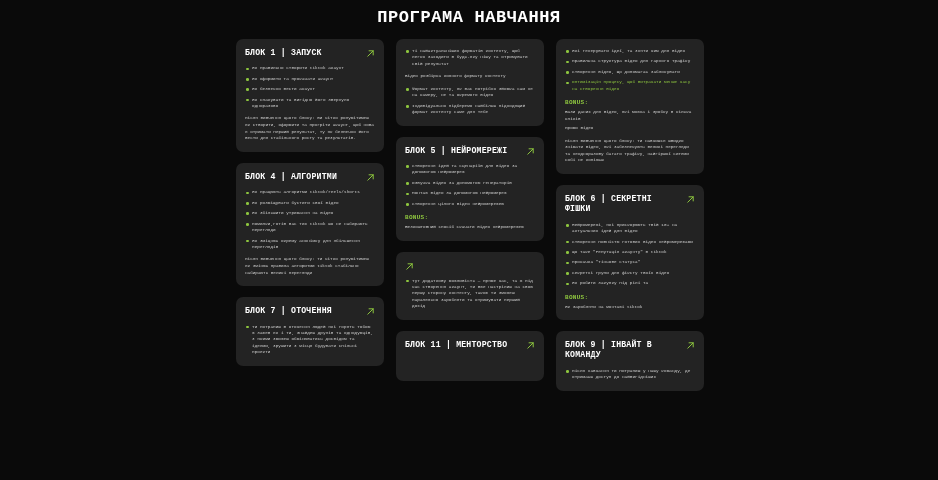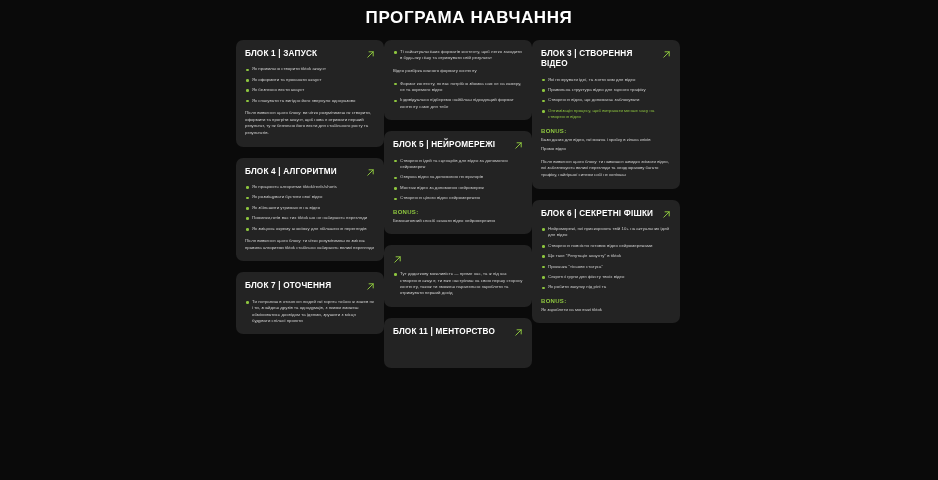--- a/index.html
+++ b/index.html
@@ -8,33 +8,35 @@
     width: 938px; height: 480px;
     background: #0a0a0a;
     font-family: "Liberation Sans", sans-serif;
     overflow: hidden;
   }
   .page {
     position: relative;
     width: 938px; height: 480px;
     background: #0a0a0a;
     overflow: hidden;
+    font-family: Liberation Mono, monospace;
   }
   .page-title {
     text-align: center;
     color: #ffffff;
     font-size: 17px;
     font-weight: bold;
     letter-spacing: 0.6px;
     padding-top: 8px;
     margin: 0 0 12px 0;
     text-transform: uppercase;
   }
   .columns {
     display: flex;
+    gap: 12px;
     padding: 0 232px 0 236px;
     align-items: flex-start;
     margin-top: 8px;
   }
   .col {
     display: flex;
     flex-direction: column;
     gap: 11px;
     width: 148px;
     flex: 0 0 148px;
@@ -233,28 +235,20 @@
           </span>
         </div>
         <div class="spacer-14"></div>
       </div>
 
     </div>
 
     <div class="col">
 
       <div class="card">
-        <div class="card-head">
-          <div class="card-title">БЛОК 3 | СТВОРЕННЯ ВІДЕО</div>
-          <span class="arrow-icon">
-            <svg viewBox="0 0 10 10" width="9" height="9">
-                <path d="M2 8 L8 2 M3.4 2 L8 2 L8 6.6" stroke="#8ec63f" stroke-width="1.1" fill="none" stroke-linecap="round"></path>
-              </svg>
-          </span>
-        </div>
         <ul class="items">
           <li>Які генерувати ідеї, та зняти чим для відео</li>
           <li>Правильна структура відео для гарного трафіку</li>
           <li>Створення відео, що допомагає заблокувати</li>
           <li class="green">Оптимізація процесу, щоб витрачати менше часу на створення відео</li>
         </ul>
         <div class="bonus-label">BONUS:</div>
         <div class="bonus-text">Бази даних для відео, які можна і зробку в кілька кліків</div>
         <div class="bonus-text">Промо відео</div>
         <div class="para">Після вивчення цього блоку: ти навчишся швидко знімати відео, які забезпечують великі перегляди та неодноразову багато трафіку, найгіршої ситеми собі не копіюєш</div>
@@ -274,17 +268,30 @@
           <li>Створення повністю готових відео нейромережами</li>
           <li>Що таке "Репутація акаунту" в tiktok</li>
           <li>Прокачка "тіньове статуса"</li>
           <li>Секретні групи для фіксту твоїх відео</li>
           <li>Як робити закупку під рілі та</li>
         </ul>
         <div class="bonus-label">BONUS:</div>
         <div class="bonus-text">Як заробляти на монтажі tiktok</div>
       </div>
 
+      <div class="card">
+        <div class="card-head">
+          <div class="card-title">БЛОК 9 | ІНВАЙТ В КОМАНДУ</div>
+          <span class="arrow-icon">
+            <svg viewBox="0 0 10 10" width="9" height="9">
+                <path d="M2 8 L8 2 M3.4 2 L8 2 L8 6.6" stroke="#8ec63f" stroke-width="1.1" fill="none" stroke-linecap="round"></path>
+              </svg>
+          </span>
+        </div>
+        <ul class="items">
+          <li>Після навчання ти потрапиш у нашу команду, де отримаєш доступ до найвигідніших</li>
+        </ul>
+      </div>
 
     </div>
 
   </div>
 </div>
 
 </body></html>

